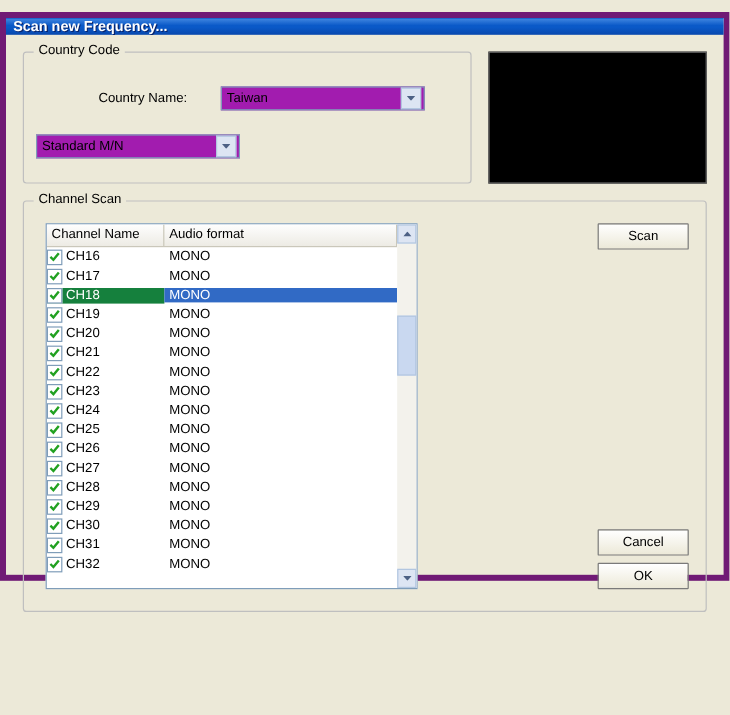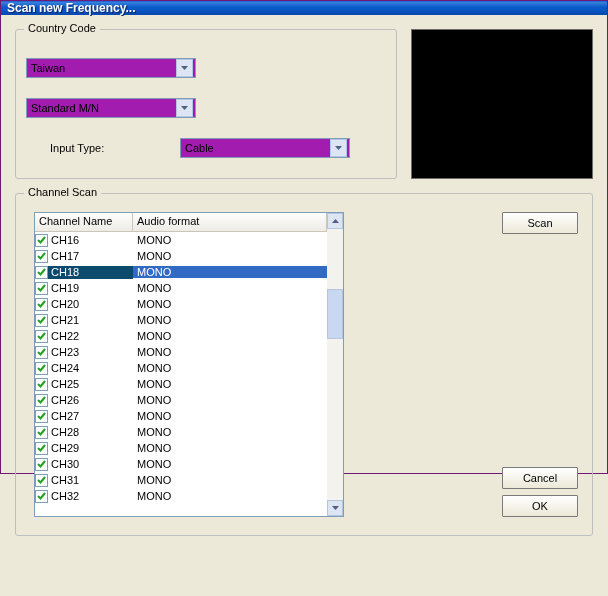--- a/index.html
+++ b/index.html
@@ -10,25 +10,26 @@
     height: 596px;
     font-family: Tahoma, Arial, sans-serif;
     font-size: 11px;
     overflow: hidden;
     background: #ECE9D8;
   }
 
   .window {
     width: 608px;
     height: 474px;
-    border: 1px solid #701a75;
+    border: 5px solid #701a75;
     box-sizing: border-box;
     display: flex;
     flex-direction: column;
     background: #ECE9D8;
+    margin-top: 10px;
   }
 
   .titlebar {
     height: 24px;
     background: linear-gradient(to bottom, #0A59C8 0%, #3A81DD 8%, #0A59C8 45%, #0A59C8 55%, #0848AE 100%);
     color: #ffffff;
     display: flex;
     align-items: center;
     padding: 0 6px;
     font-size: 12px;
@@ -42,20 +43,21 @@
     position: relative;
     box-sizing: border-box;
   }
 
   
   .top-row {
     display: flex;
     flex-direction: row;
     align-items: stretch;
     gap: 14px;
+    text-align: center;
   }
 
   .groupbox {
     position: relative;
     border: 1px solid #BFBFBF;
     border-radius: 3px;
     padding: 10px 10px 10px 10px;
     box-sizing: border-box;
   }
   .groupbox > .legend {
@@ -170,21 +172,21 @@
     display: flex;
     align-items: center;
     padding-left: 0;
     box-sizing: border-box;
   }
   .lv-row .cell-audio {
     flex: 1;
     padding-left: 4px;
   }
   .lv-row.selected .cell-name {
-    background: #0c4a6e;
+    background: #15803d;
     color: #ffffff;
   }
   .lv-row.selected .cell-audio {
     background: #316AC5;
     color: #ffffff;
   }
 
   .chk {
     width: 13px;
     height: 13px;
@@ -262,20 +264,21 @@
   </div>
 
   <div class="client">
 
     <div class="top-row">
 
       <div class="groupbox country-group">
         <div class="legend">Country Code</div>
 
         <div class="row">
+          <div class="label">Country Name:</div>
           <div class="dropdown">
             <span>Taiwan</span>
             <span class="arrow-btn">
               <svg width="7" height="4" viewBox="0 0 7 4">
                   <path d="M0 0 L7 0 L3.5 4 Z" fill="#4D6185"></path>
                 </svg>
             </span>
           </div>
         </div>
 
@@ -283,31 +286,20 @@
           <div class="dropdown">
             <span>Standard M/N</span>
             <span class="arrow-btn">
               <svg width="7" height="4" viewBox="0 0 7 4">
                   <path d="M0 0 L7 0 L3.5 4 Z" fill="#4D6185"></path>
                 </svg>
             </span>
           </div>
         </div>
 
-        <div class="row">
-          <div class="label">Input Type:</div>
-          <div class="dropdown">
-            <span>Cable</span>
-            <span class="arrow-btn">
-              <svg width="7" height="4" viewBox="0 0 7 4">
-                  <path d="M0 0 L7 0 L3.5 4 Z" fill="#4D6185"></path>
-                </svg>
-            </span>
-          </div>
-        </div>
       </div>
 
       <div class="preview-pane"></div>
     </div>
 
     <div class="groupbox channel-group">
       <div class="legend">Channel Scan</div>
 
       <div class="channel-inner">
 

